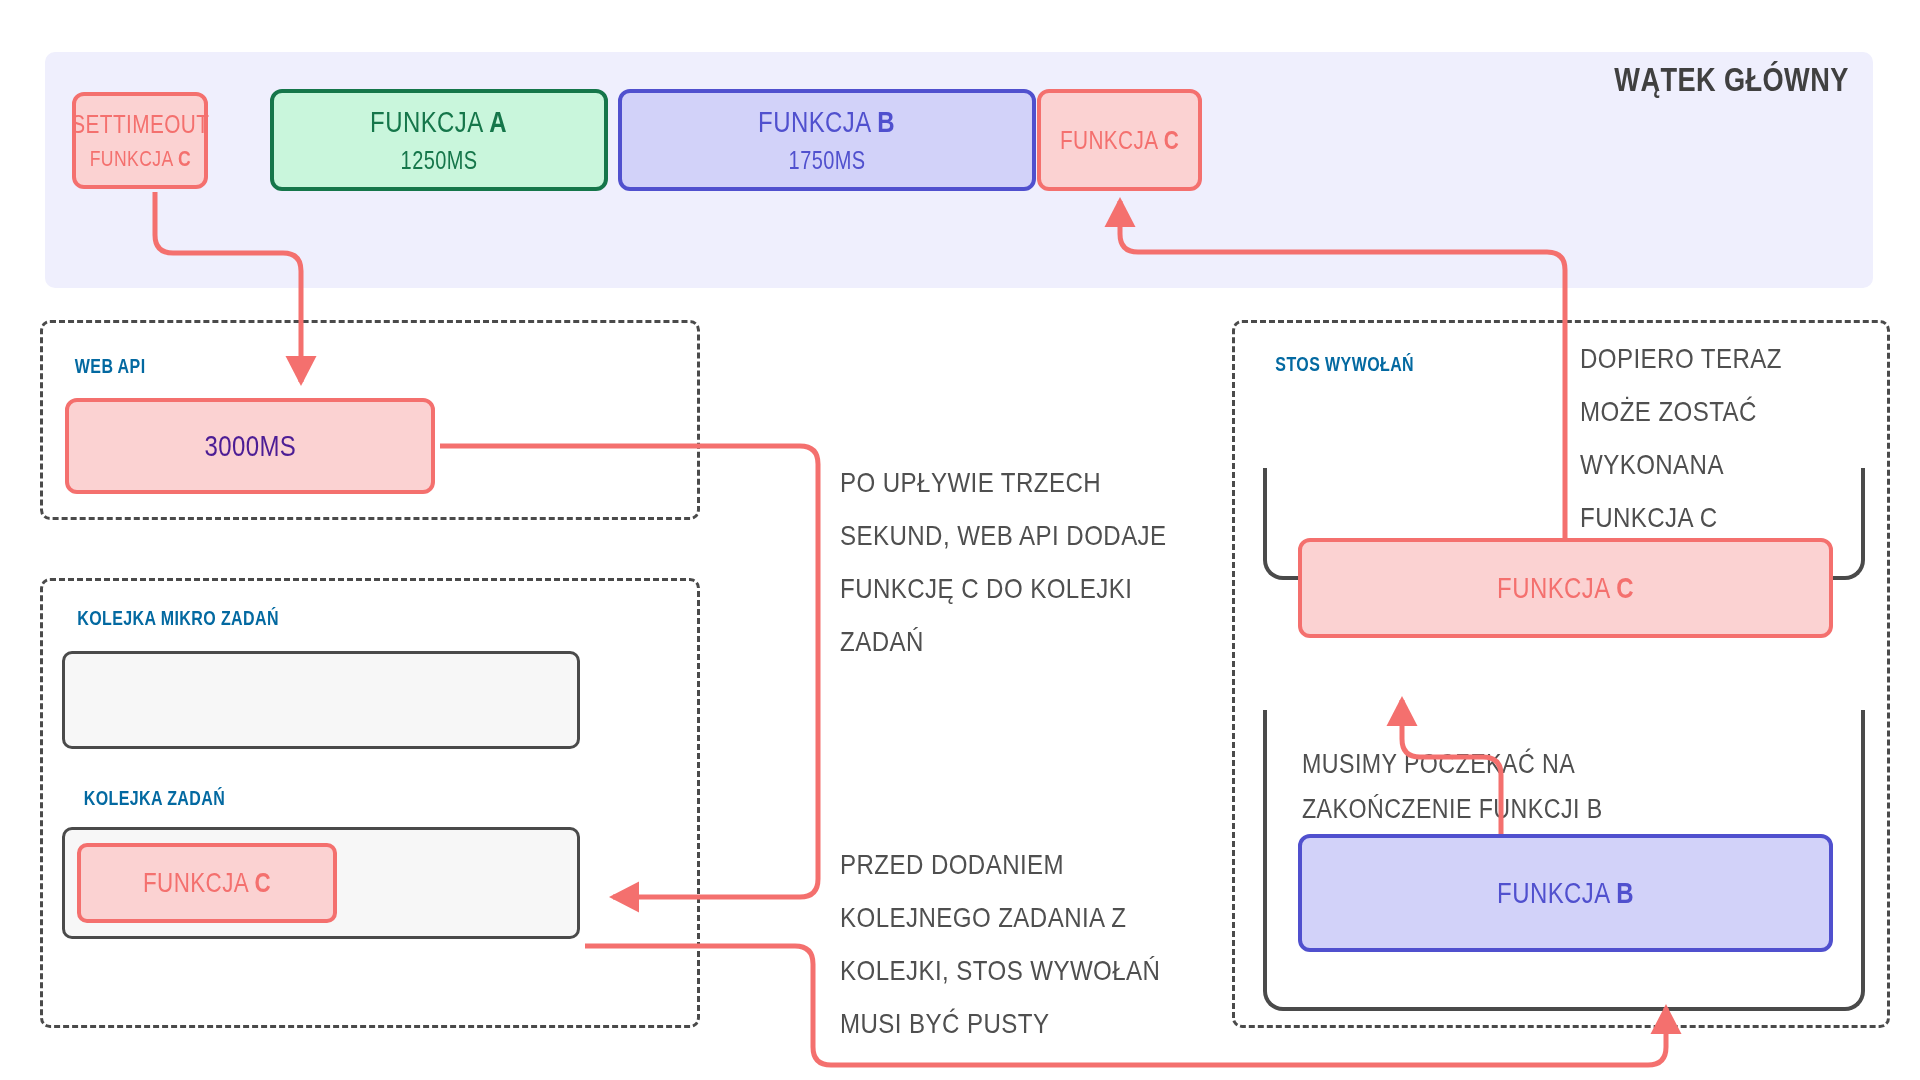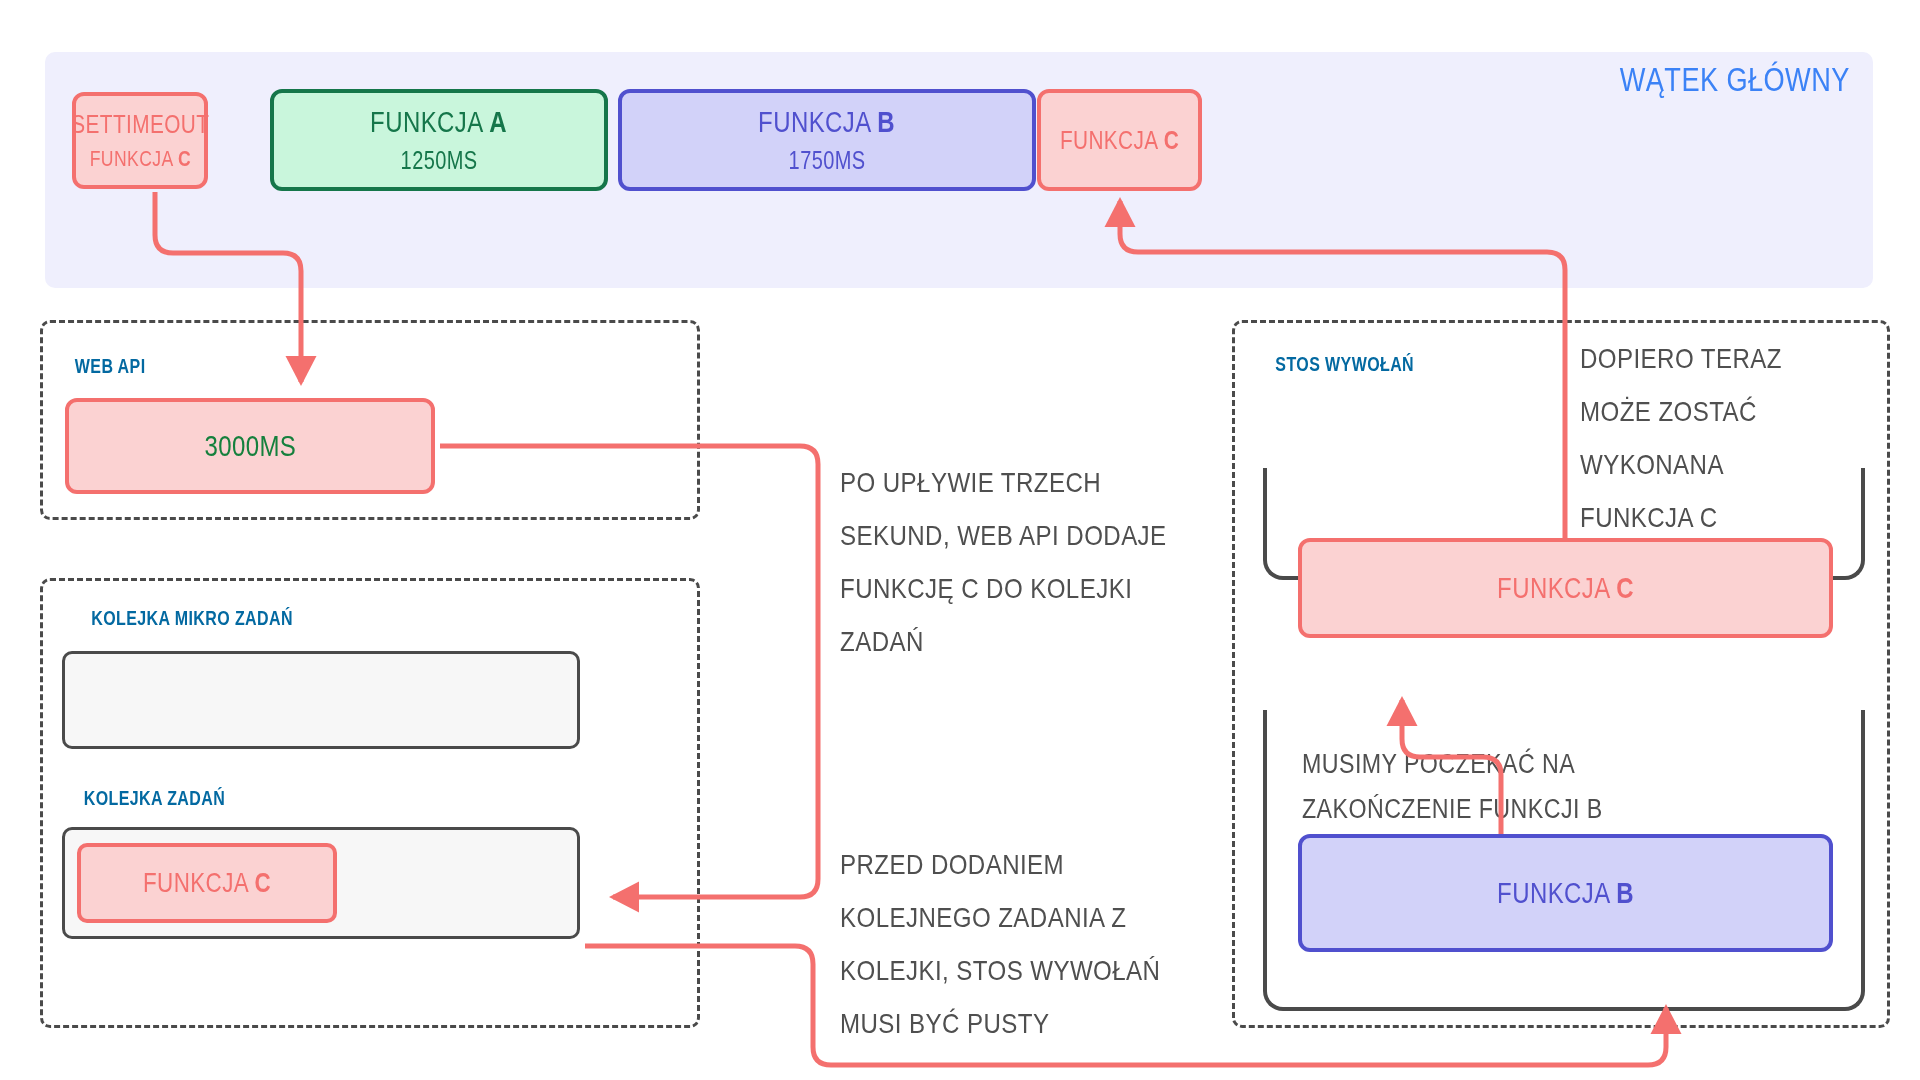--- a/index.html
+++ b/index.html
@@ -14,21 +14,21 @@
     letter-spacing:.5px;white-space:nowrap;
   }
   .abs{position:absolute;box-sizing:border-box;}
 
   
   #main-thread{
     left:45px;top:52px;width:1828px;height:236px;
     background:#EFEFFD;border-radius:10px;
   }
   #main-thread-title{
-    right:42px;top:62px;color:#3b82f6;font-weight:normal;
+    right:42px;top:62px;color:#404040;font-weight:bold;
     font-size:34px;line-height:34px;text-align:right;
   }
   .tl-box{
     border-radius:12px;border-width:4px;border-style:solid;
     display:flex;flex-direction:column;align-items:center;justify-content:center;
   }
   .tl-title{font-size:30px;line-height:34px;}
   .tl-sub{font-size:25px;line-height:30px;margin-top:6px;}
   .pink{background:#FBD2D2;border-color:#F4706E;color:#F4706E;}
   .green{background:#C9F6DC;border-color:#15764A;color:#15764A;}
@@ -54,26 +54,26 @@
   .region-title{
     position:absolute;color:#0369a1;font-weight:bold;
     font-size:20px;line-height:32px;
   }
 
   
   #webapi-title{left:66px;top:350px;}
   #webapi-box{
     left:65px;top:398px;width:370px;height:96px;
     background:#FBD2D2;border:4px solid #F4706E;border-radius:12px;
-    color:#15803d;font-size:30px;
-    display:flex;align-items:center;justify-content:center;
-  }
-
-  
-  #microqueue-title{left:66px;top:602px;text-decoration:underline;}
+    color:#4c1d95;font-size:30px;
+    display:flex;align-items:center;justify-content:center;
+  }
+
+  
+  #microqueue-title{left:52px;top:602px;text-decoration:underline;}
   #microqueue-slot{
     left:62px;top:651px;width:518px;height:98px;
     background:#F7F7F7;border:3px solid #4A4A4A;border-radius:10px;
   }
   #taskqueue-title{left:66px;top:782px;text-align:right;}
   #taskqueue-slot{
     left:62px;top:827px;width:518px;height:112px;
     background:#F7F7F7;border:3px solid #4A4A4A;border-radius:10px;
   }
   #taskqueue-item{

